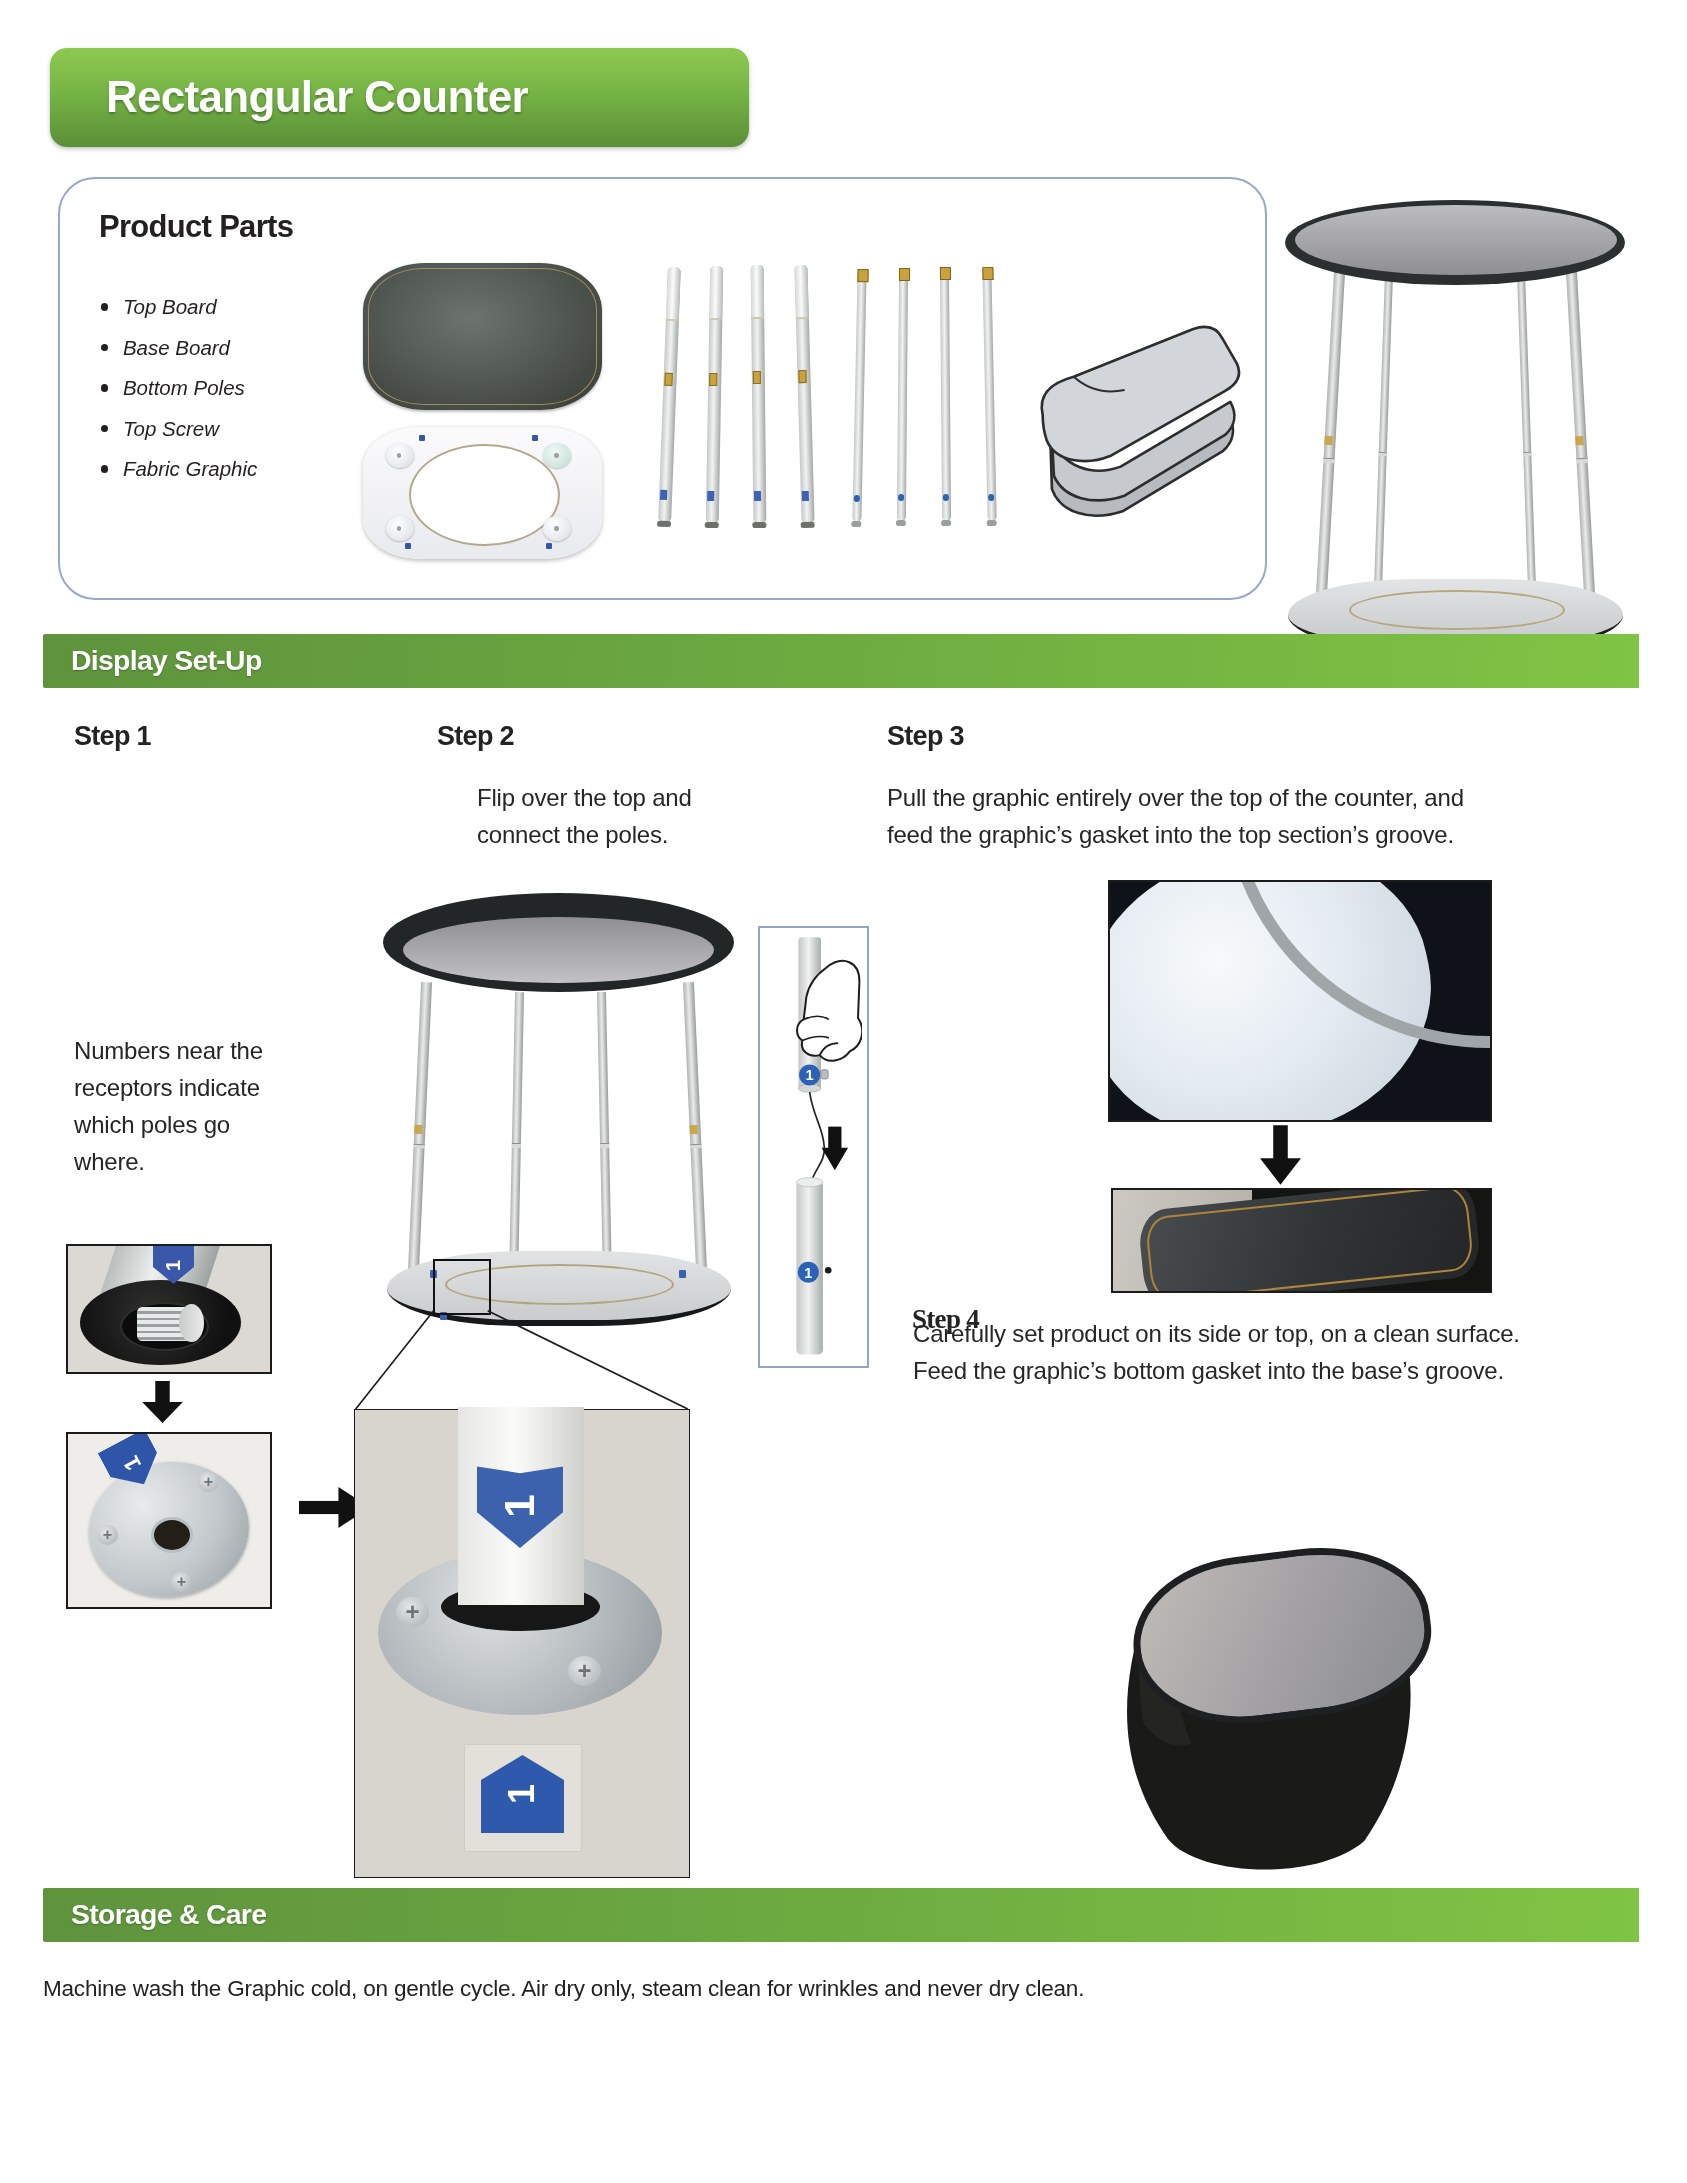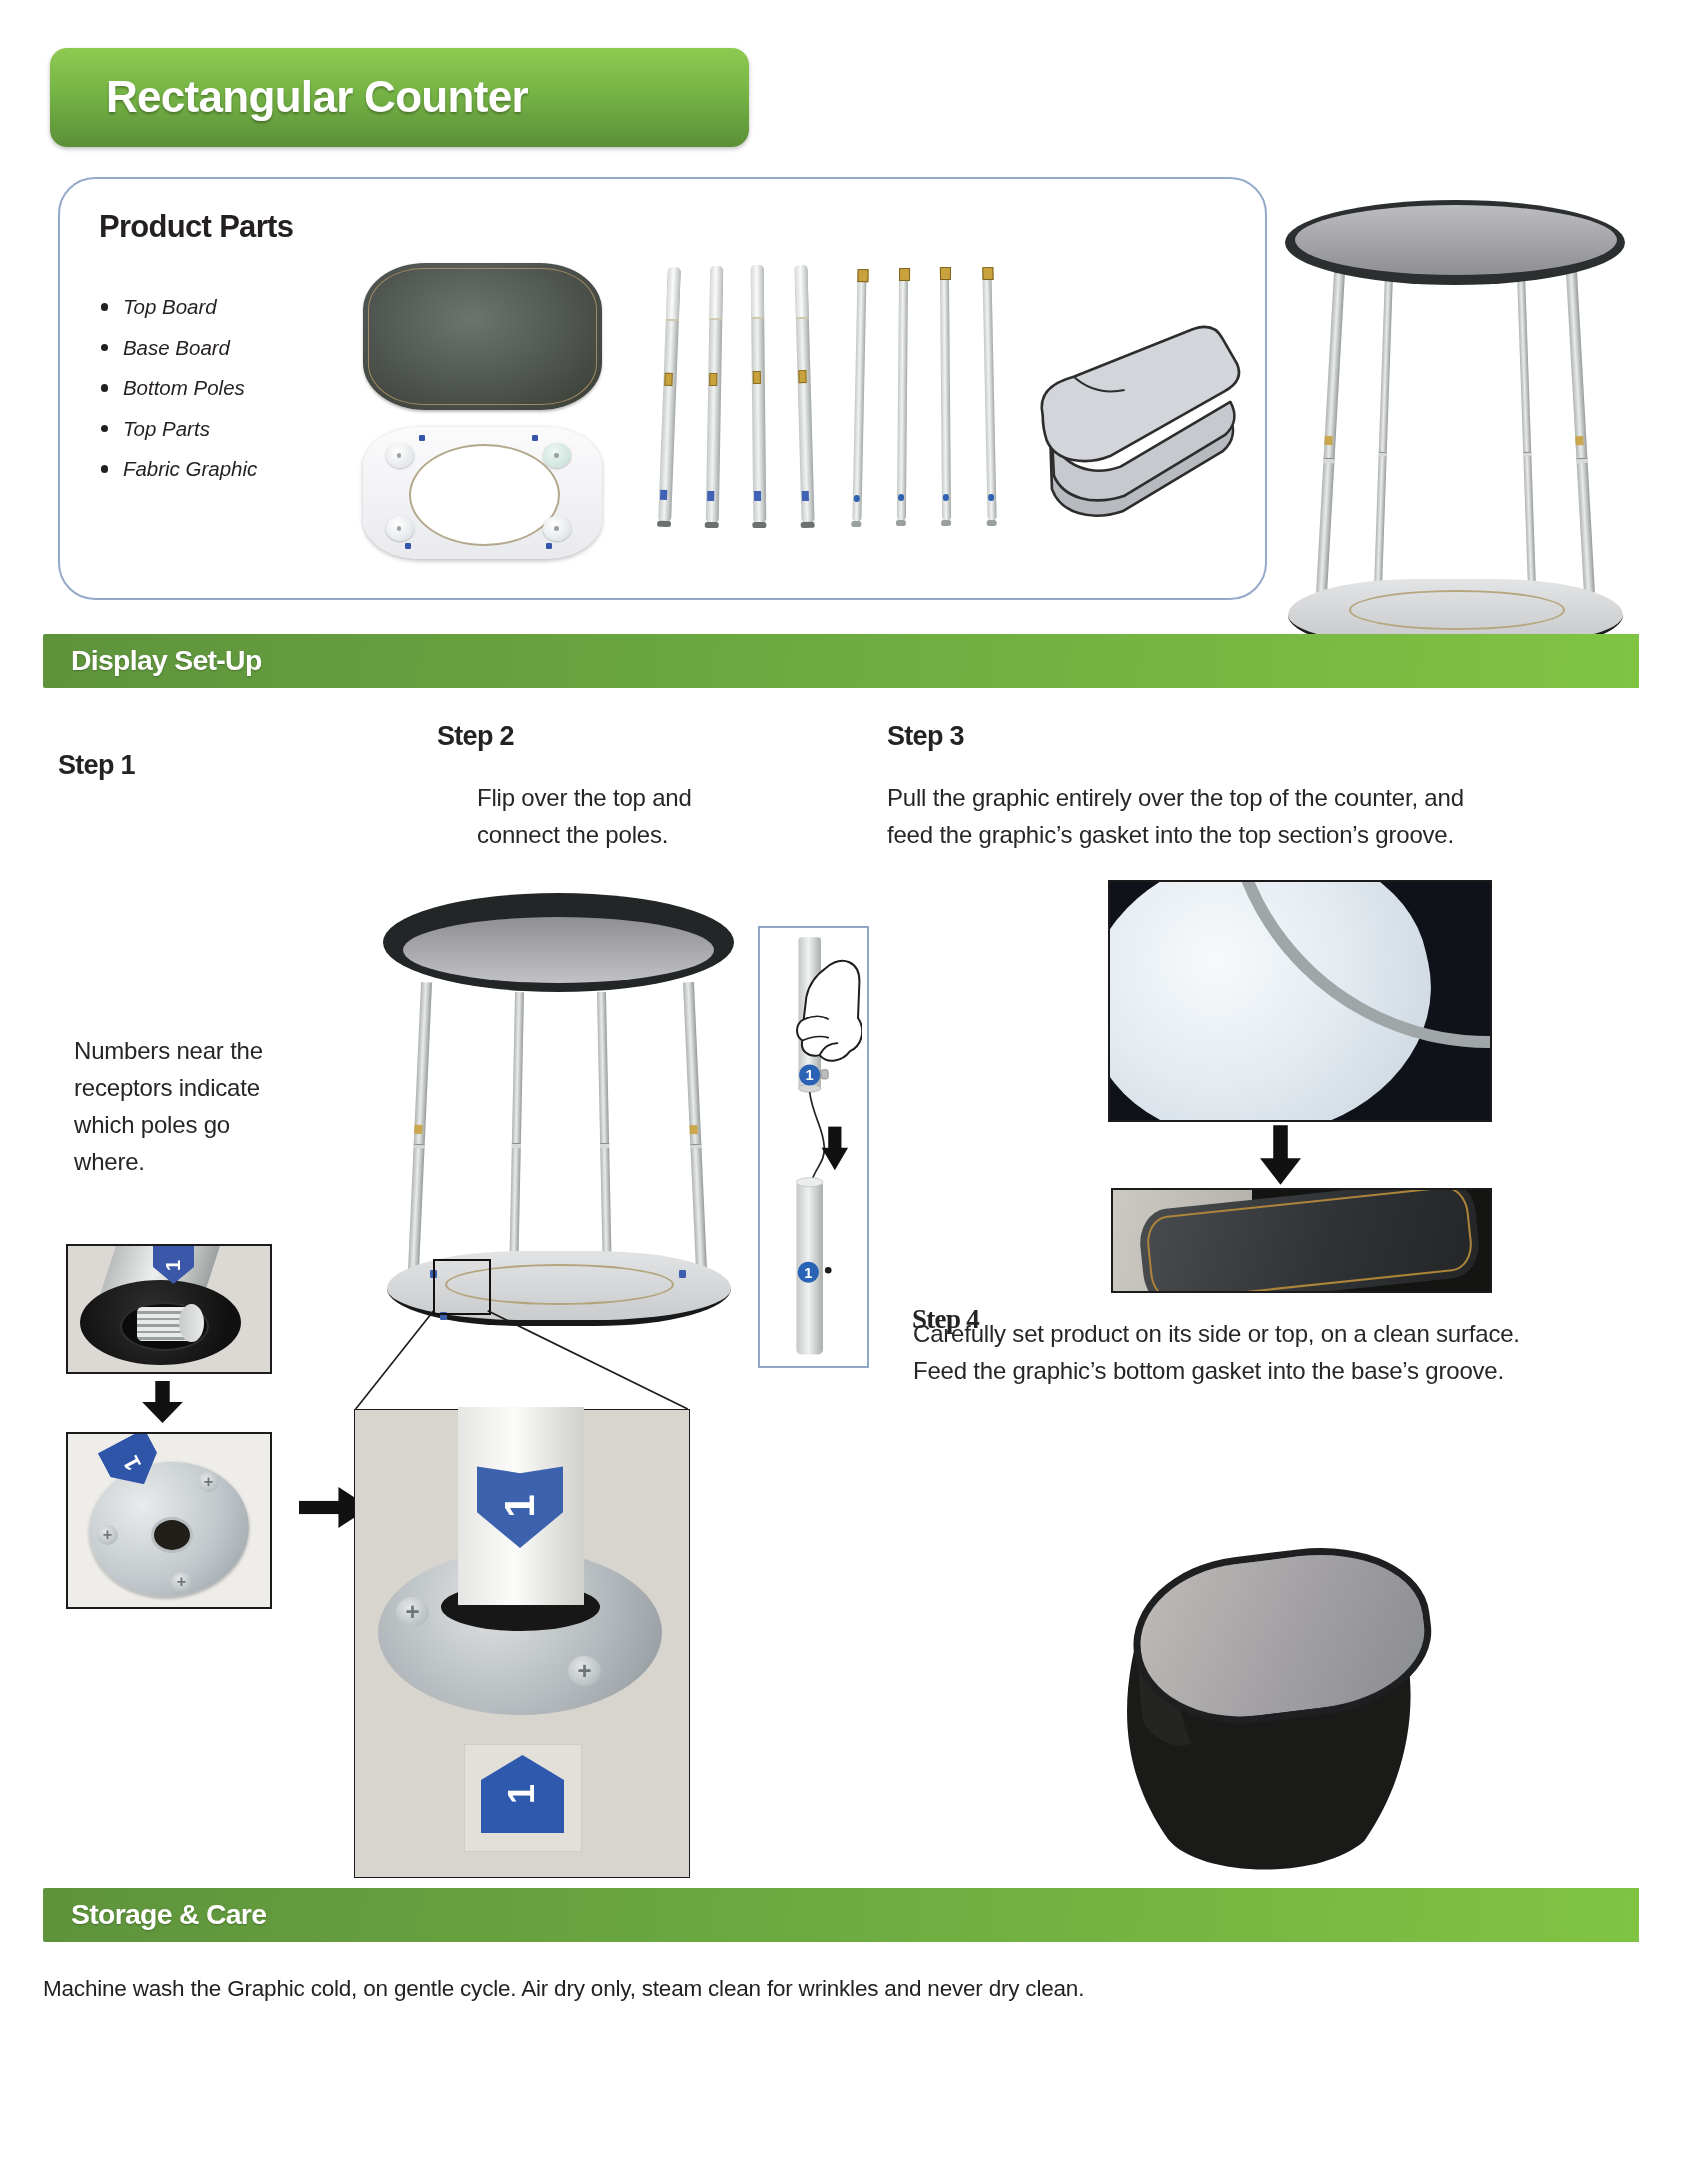--- a/index.html
+++ b/index.html
@@ -165,21 +165,21 @@
     <li>
         <span>Top Board</span>
       </li>
     <li>
         <span>Base Board</span>
       </li>
     <li>
         <span>Bottom Poles</span>
       </li>
     <li>
-        <span>Top Parts</span>
+        <span>Top Screw</span>
       </li>
     <li>
         <span>Fabric Graphic</span>
       </li>
   </ul>
 
   <div class="abs top-board"></div>
 
   <div class="abs base-board">
     <div class="abs base-oval"></div>
@@ -267,21 +267,21 @@
         <div class="ring"></div>
       </div>
     <div class="abs ctop-outer"></div>
     <div class="abs ctop-inner"></div>
   </div>
 
   <div class="abs section-banner setup-banner">
     <span>Display Set-Up</span>
   </div>
 
-  <div class="abs step-h" style="left:58px;top:721px;margin-top:29px;">Step 1</div>
+  <div class="abs step-h" style="left:74px;top:721px;">Step 1</div>
   <div class="abs step-h" style="left:437px;top:721px;">Step 2</div>
   <div class="abs step-h" style="left:887px;top:721px;">Step 3</div>
 
   <div class="abs step-p" style="left:74px;top:1032px;width:318px;">Numbers near the
 receptors indicate
 which poles go
 where.</div>
   <div class="abs step-p" style="left:437px;top:779px;width:344px;margin-left:40px;">Flip over the top and
 connect the poles.</div>
   <div class="abs step-p" style="left:887px;top:779px;width:774px;">Pull the graphic  entirely over the top of the counter, and

